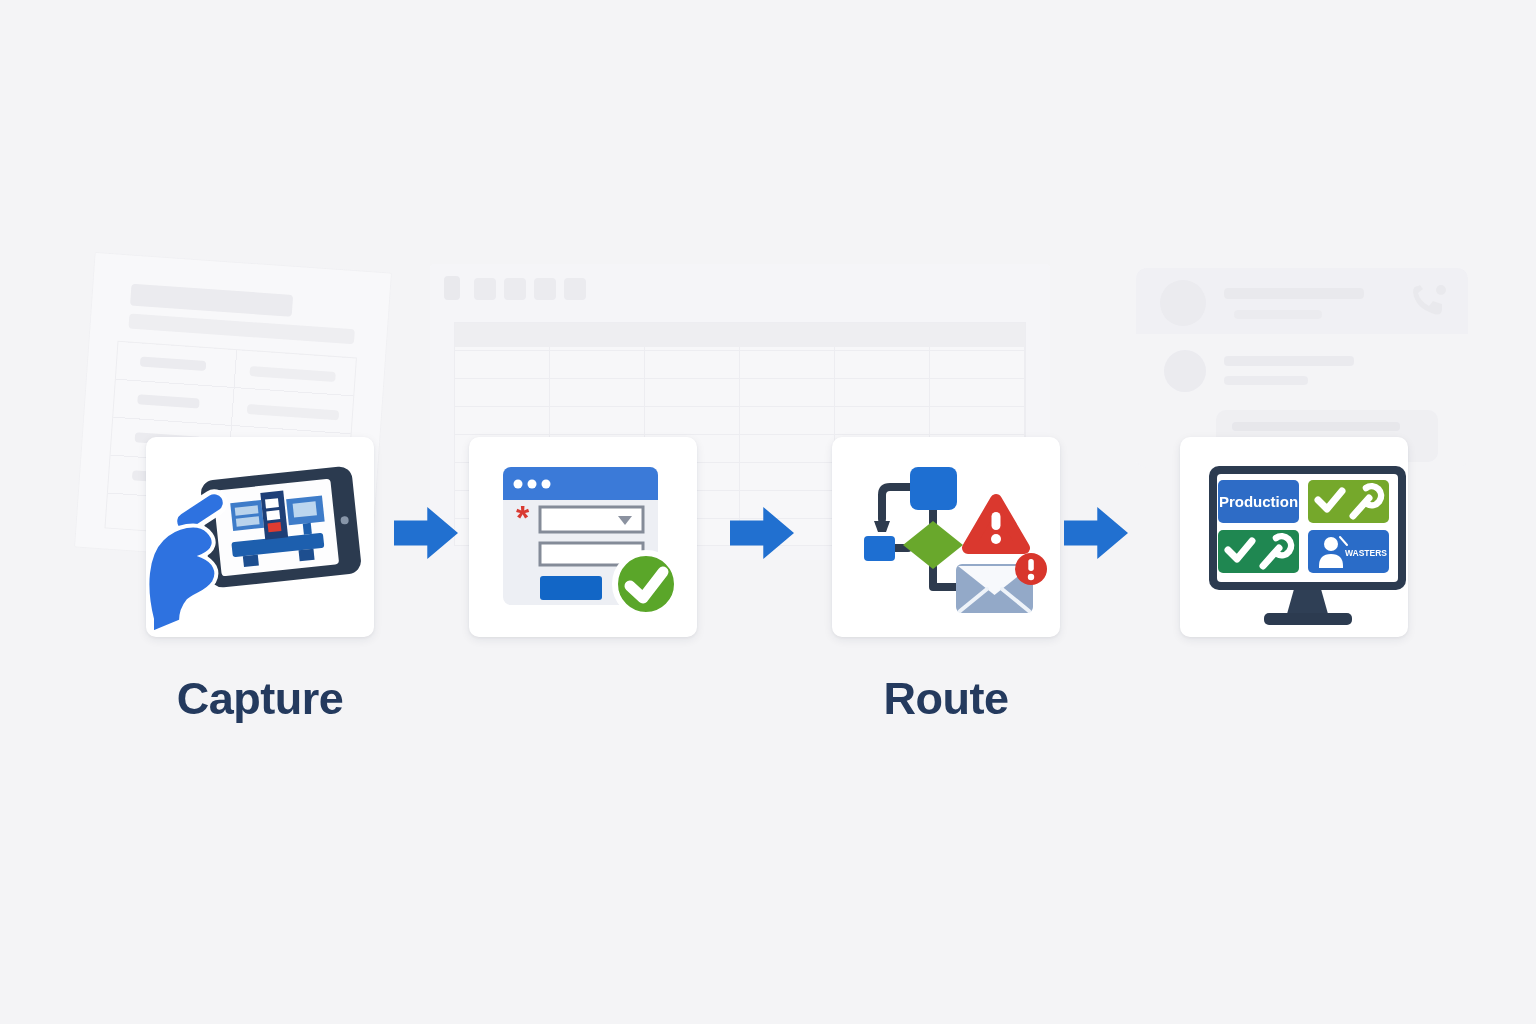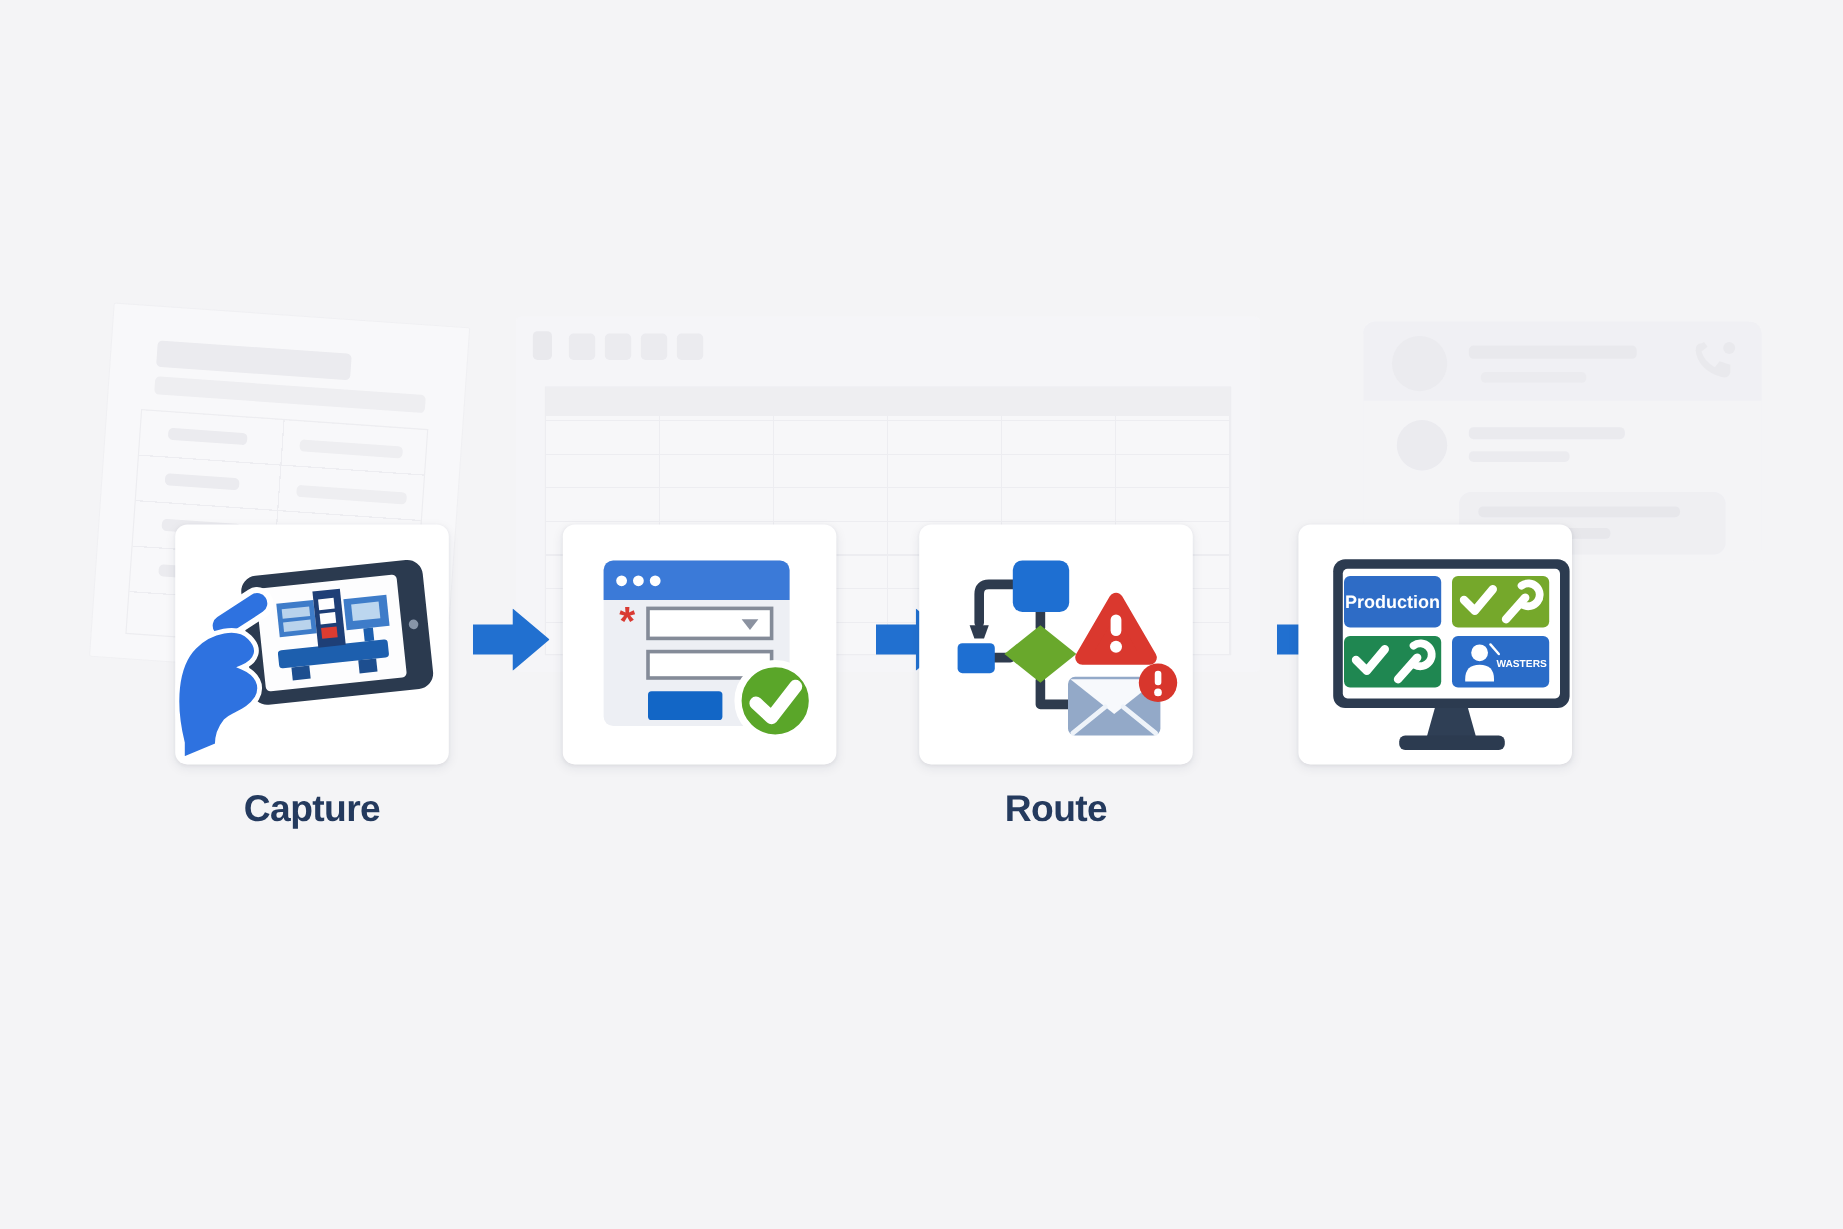--- a/index.html
+++ b/index.html
@@ -53,21 +53,21 @@
   }
 
   
   .step{position:absolute;top:437px;width:228px;text-align:center;}
   .card{
     width:228px;height:200px;background:#ffffff;border-radius:10px;
     box-shadow:0 3px 10px rgba(30,40,60,.08),0 1px 3px rgba(30,40,60,.05);
     position:relative;overflow:hidden;
   }
   .step-label{
-    margin-top:20px;font-size:31px;font-weight:700;color:#243a5e;
+    margin-top:37px;font-size:45px;font-weight:700;color:#243a5e;
     letter-spacing:-.5px;line-height:1.1;
   }
   .arrow{
     position:absolute;top:507px;width:64px;height:52px;background:#2170d0;
     clip-path:polygon(0% 26%, 52% 26%, 52% 0%, 100% 50%, 52% 100%, 52% 74%, 0% 74%);
   }
   svg{display:block;}
   svg text{font-family:"Liberation Sans", sans-serif;}
 </style>
 </head>
@@ -172,21 +172,21 @@
         <g>
           <circle cx="177" cy="147" r="31" fill="#5aa629" stroke="#ffffff" stroke-width="6"></circle>
           <path d="M161 149 L174 161 L194 135" fill="none" stroke="#ffffff" stroke-width="11" stroke-linecap="round" stroke-linejoin="round"></path>
         </g>
       </svg>
     </div>
   </div>
 
   <div class="arrow" style="left:730px;"></div>
 
-  <div class="step" style="left:766px;">
+  <div class="step" style="left:832px;">
     <div class="card">
       <svg width="228" height="200" viewBox="0 0 228 200">
         <g stroke="#2e3b4e" stroke-width="8" fill="none" stroke-linecap="round" stroke-linejoin="round">
           <path d="M78 50 H58 Q50 50 50 58 V82"></path>
           <path d="M101 72 V86"></path>
           <path d="M62 111 H76"></path>
           <path d="M101 130 V150 H124"></path>
         </g>
         <path d="M42 84 L58 84 L54 95 L46 95 Z" fill="#2e3b4e"></path>
         <rect x="78" y="30" width="47" height="43" rx="8" fill="#1e6fd2"></rect>
@@ -207,21 +207,21 @@
           <rect x="196.3" y="122" width="5.5" height="12" rx="2.7" fill="#ffffff"></rect>
           <circle cx="199" cy="140" r="3.2" fill="#ffffff"></circle>
         </g>
       </svg>
     </div>
     <div class="step-label">Route</div>
   </div>
 
   <div class="arrow" style="left:1064px;"></div>
 
-  <div class="step" style="left:1082px;">
+  <div class="step" style="left:1180px;">
     <div class="card">
       <svg width="228" height="200" viewBox="0 0 228 200">
         <g>
           <polygon points="114,152 141,152 148,177 107,177" fill="#2f3f55"></polygon>
           <rect x="84" y="176" width="88" height="12" rx="5" fill="#2c3b50"></rect>
           <rect x="29" y="29" width="197" height="124" rx="10" fill="#2c3b50"></rect>
           <rect x="37" y="37" width="181" height="108" rx="4" fill="#ffffff"></rect>
         </g>
 
         <g>

